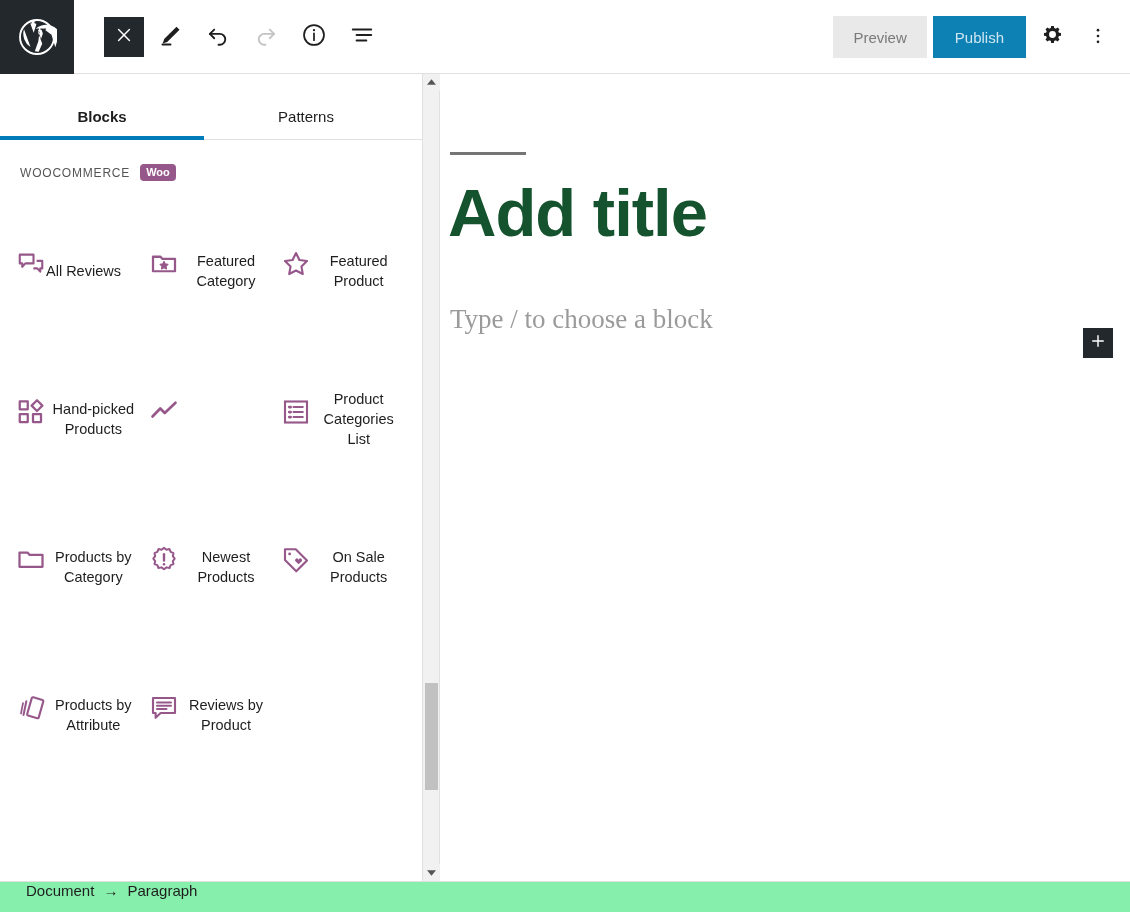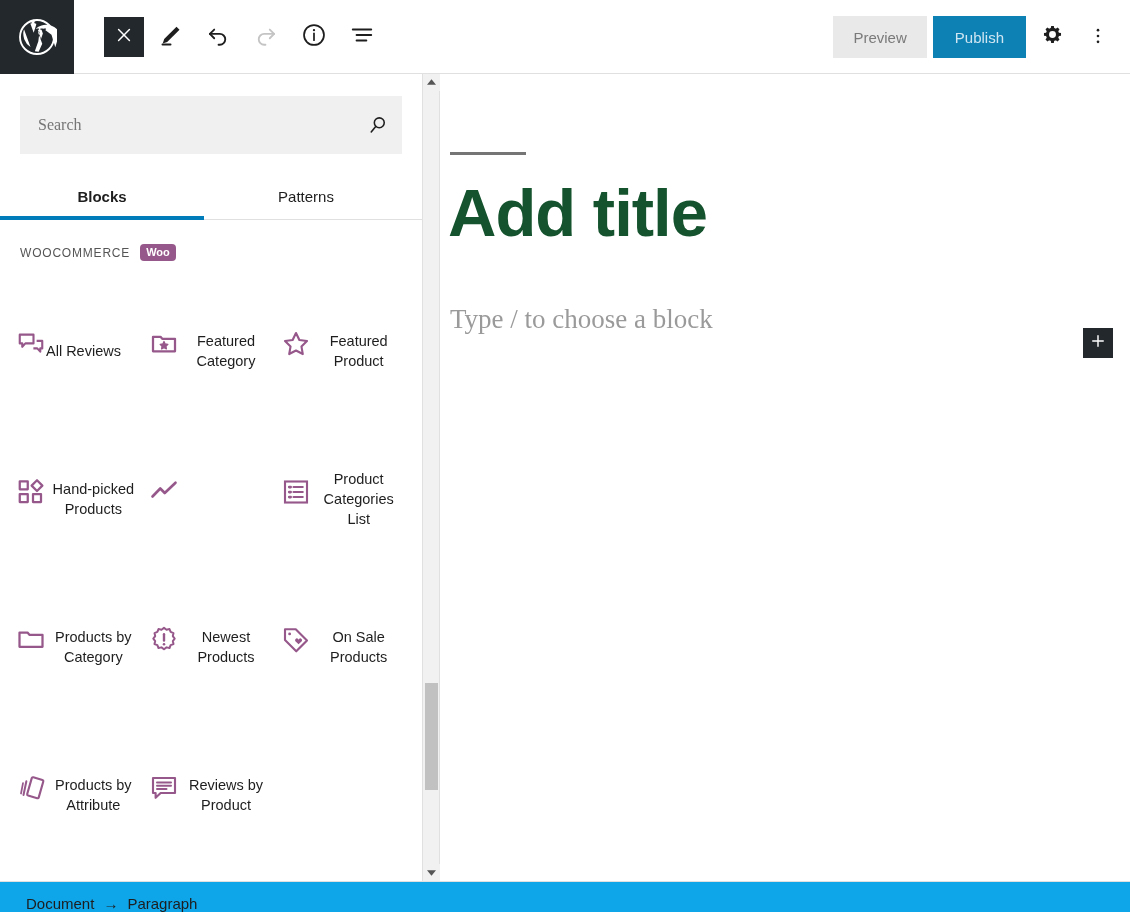--- a/index.html
+++ b/index.html
@@ -248,23 +248,23 @@
     background: #23282d;
     display: flex; align-items: center; justify-content: center;
     cursor: pointer;
   }
 
   
   .footer {
     position: absolute;
     left: 0; bottom: 0;
     width: 1130px; height: 31px;
-    background: #0ea5e9;
+    background: #86efac;
     border-top: 1px solid #e0e0e0;
-    display: flex; align-items: flex-end;
+    display: flex; align-items: flex-start;
     padding-left: 26px;
   }
   .bc-item { font-size: 15px; color: #1e1e1e; cursor: pointer; }
   .bc-sep { font-size: 15px; color: #1e1e1e; margin: 0 9px; }
 </style>
 </head>
 <body>
 
 <div class="topbar">
 
@@ -352,31 +352,20 @@
           <circle cx="12" cy="12" r="1.45"></circle>
           <circle cx="12" cy="18.4" r="1.45"></circle>
         </svg>
       </span>
     </button>
   </div>
 </div>
 
 <div class="inserter">
 
-  <div class="search-wrap">
-    <div class="search-box">
-      <input type="text" placeholder="Search" style="">
-      <span class="search-icon">
-        <svg width="22" height="22" viewBox="0 0 24 24" fill="none" stroke="#1e1e1e" stroke-width="1.7" stroke-linecap="round">
-          <circle cx="13.4" cy="9.6" r="5.4"></circle>
-          <path d="M9.5 13.6 4.6 19.6"></path>
-        </svg>
-      </span>
-    </div>
-  </div>
 
   <div class="tabs">
     <div class="tab active">Blocks</div>
     <div class="tab">Patterns</div>
   </div>
 
   <div class="panel-scroll">
 
     <div class="cat-header">
       <span class="cat-title">WOOCOMMERCE</span>

